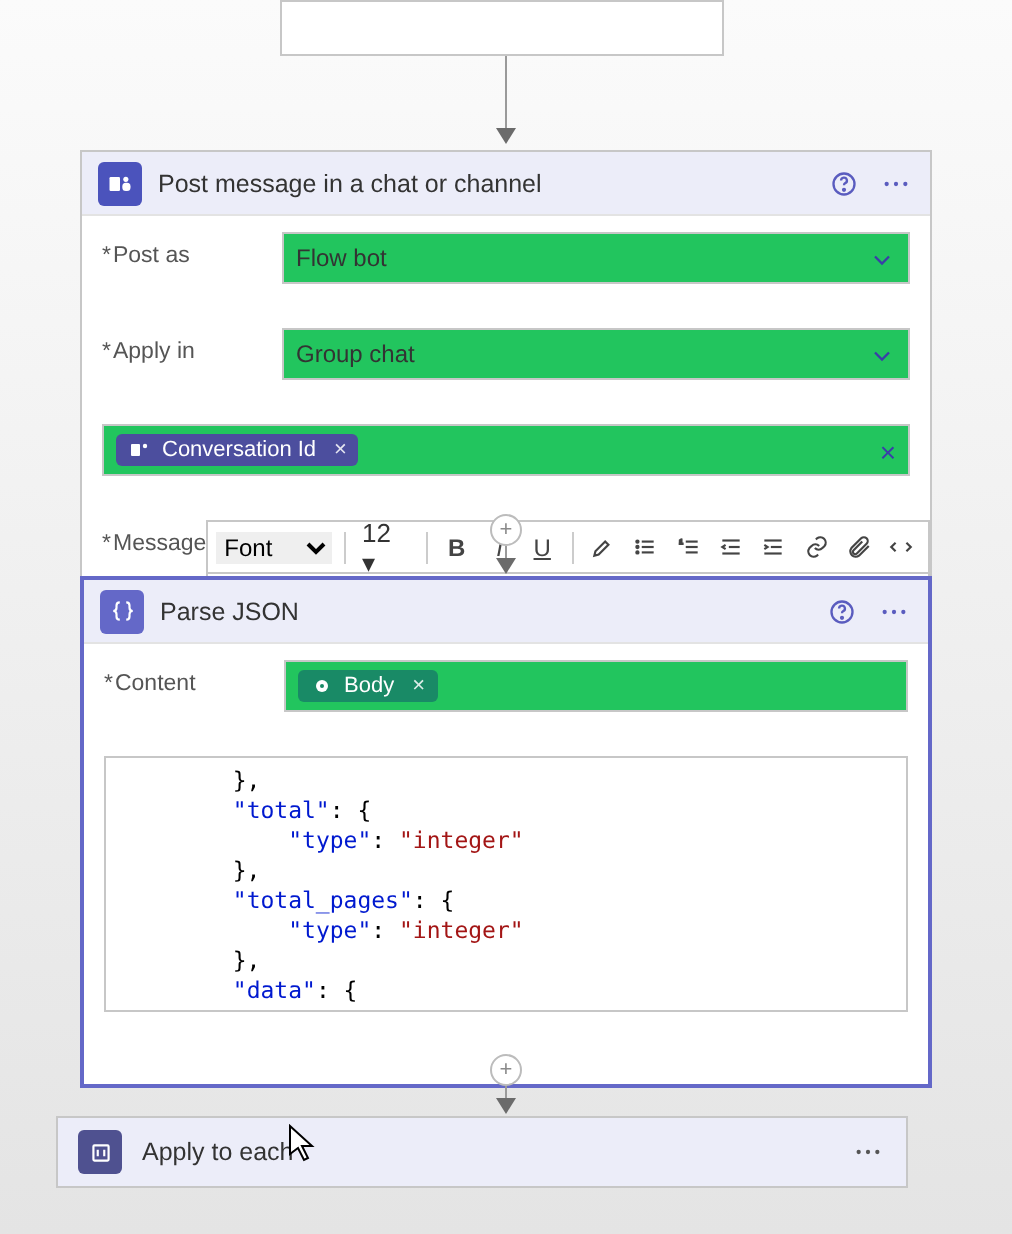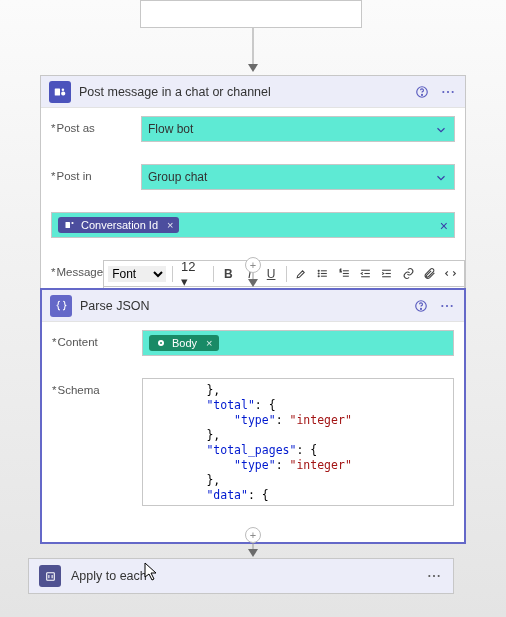--- a/index.html
+++ b/index.html
@@ -52,21 +52,21 @@
   }
   .hdr-title { flex:1; font-size:12.5px; color:#333; }
   .hdr-help, .hdr-more { width:18px; height:18px; display:flex; align-items:center; justify-content:center; color:#5a5cbf; cursor:pointer;}
   .card-body { padding: 8px 10px 14px 10px; }
   .row { display:flex; align-items:flex-start; margin-bottom:22px;}
   .row label { width:90px; padding-top:6px; font-size:11.5px; color:#555;}
   .row label .req{ color:#555;margin-right:1px;}
   .cell { flex:1; }
   .select-box, .input-box {
     width:100%; min-height:26px; border:1px solid var(--grey-border);
-    background:#5eead4; display:flex; align-items:center; padding:3px 6px;
+    background:#22c55e; display:flex; align-items:center; padding:3px 6px;
     font-size:12px; position:relative;
   }
   .select-box .chev { position:absolute; right:6px; top:6px; color:#3a3ea8;}
   .select-box .x   { position:absolute; right:6px; top:5px; color:#3a3ea8; font-size:14px;}
   .pill {
     display:inline-flex; align-items:center; gap:5px;
     color:#fff; border-radius:3px; padding:2px 6px; font-size:11px;
   }
   .pill.green{ background: var(--pill-green);}
   .pill.purple{ background: var(--pill-purple);}
@@ -162,21 +162,21 @@
             <span>Flow bot</span>
             <span class="chev">
               <svg viewBox="0 0 24 24" width="14" height="14" fill="none" stroke="currentColor" stroke-width="2">
                   <polyline points="6 9 12 15 18 9"></polyline>
                 </svg>
             </span>
           </div>
         </div>
       </div>
       <div class="row">
-        <label><span class="req">*</span><span>Post in</span></label>
+        <label><span class="req">*</span><span>Apply in</span></label>
         <div class="cell">
           <div class="select-box">
             <span>Group chat</span>
             <span class="chev">
               <svg viewBox="0 0 24 24" width="14" height="14" fill="none" stroke="currentColor" stroke-width="2">
                   <polyline points="6 9 12 15 18 9"></polyline>
                 </svg>
             </span>
           </div>
         </div>
@@ -324,21 +324,20 @@
                   <circle cx="12" cy="12" r="6"></circle>
                   <circle cx="12" cy="12" r="2" fill="#198a66"></circle>
                 </svg>
               <span>Body</span>
               <span class="pill-x">×</span>
             </span>
           </div>
         </div>
       </div>
       <div class="row">
-        <label><span class="req">*</span><span>Schema</span></label>
         <div class="cell">
           <div class="schema-box" id="schema-box"><div>        },</div><div>        <span class="k">"total"</span>: {</div><div>            <span class="k">"type"</span>: <span class="sv">"integer"</span></div><div>        },</div><div>        <span class="k">"total_pages"</span>: {</div><div>            <span class="k">"type"</span>: <span class="sv">"integer"</span></div><div>        },</div><div>        <span class="k">"data"</span>: {</div><div>            <span class="k">"type"</span>: <span class="sv">"array"</span>,</div></div>
         </div>
       </div>
     </div>
   </div>
 
   <div class="plus-circle" style="top:527px;">+</div>
   <div class="arrow-line" style="top:543px; height:6px;"></div>
   <div class="arrow-head" style="top:549px;"></div>

